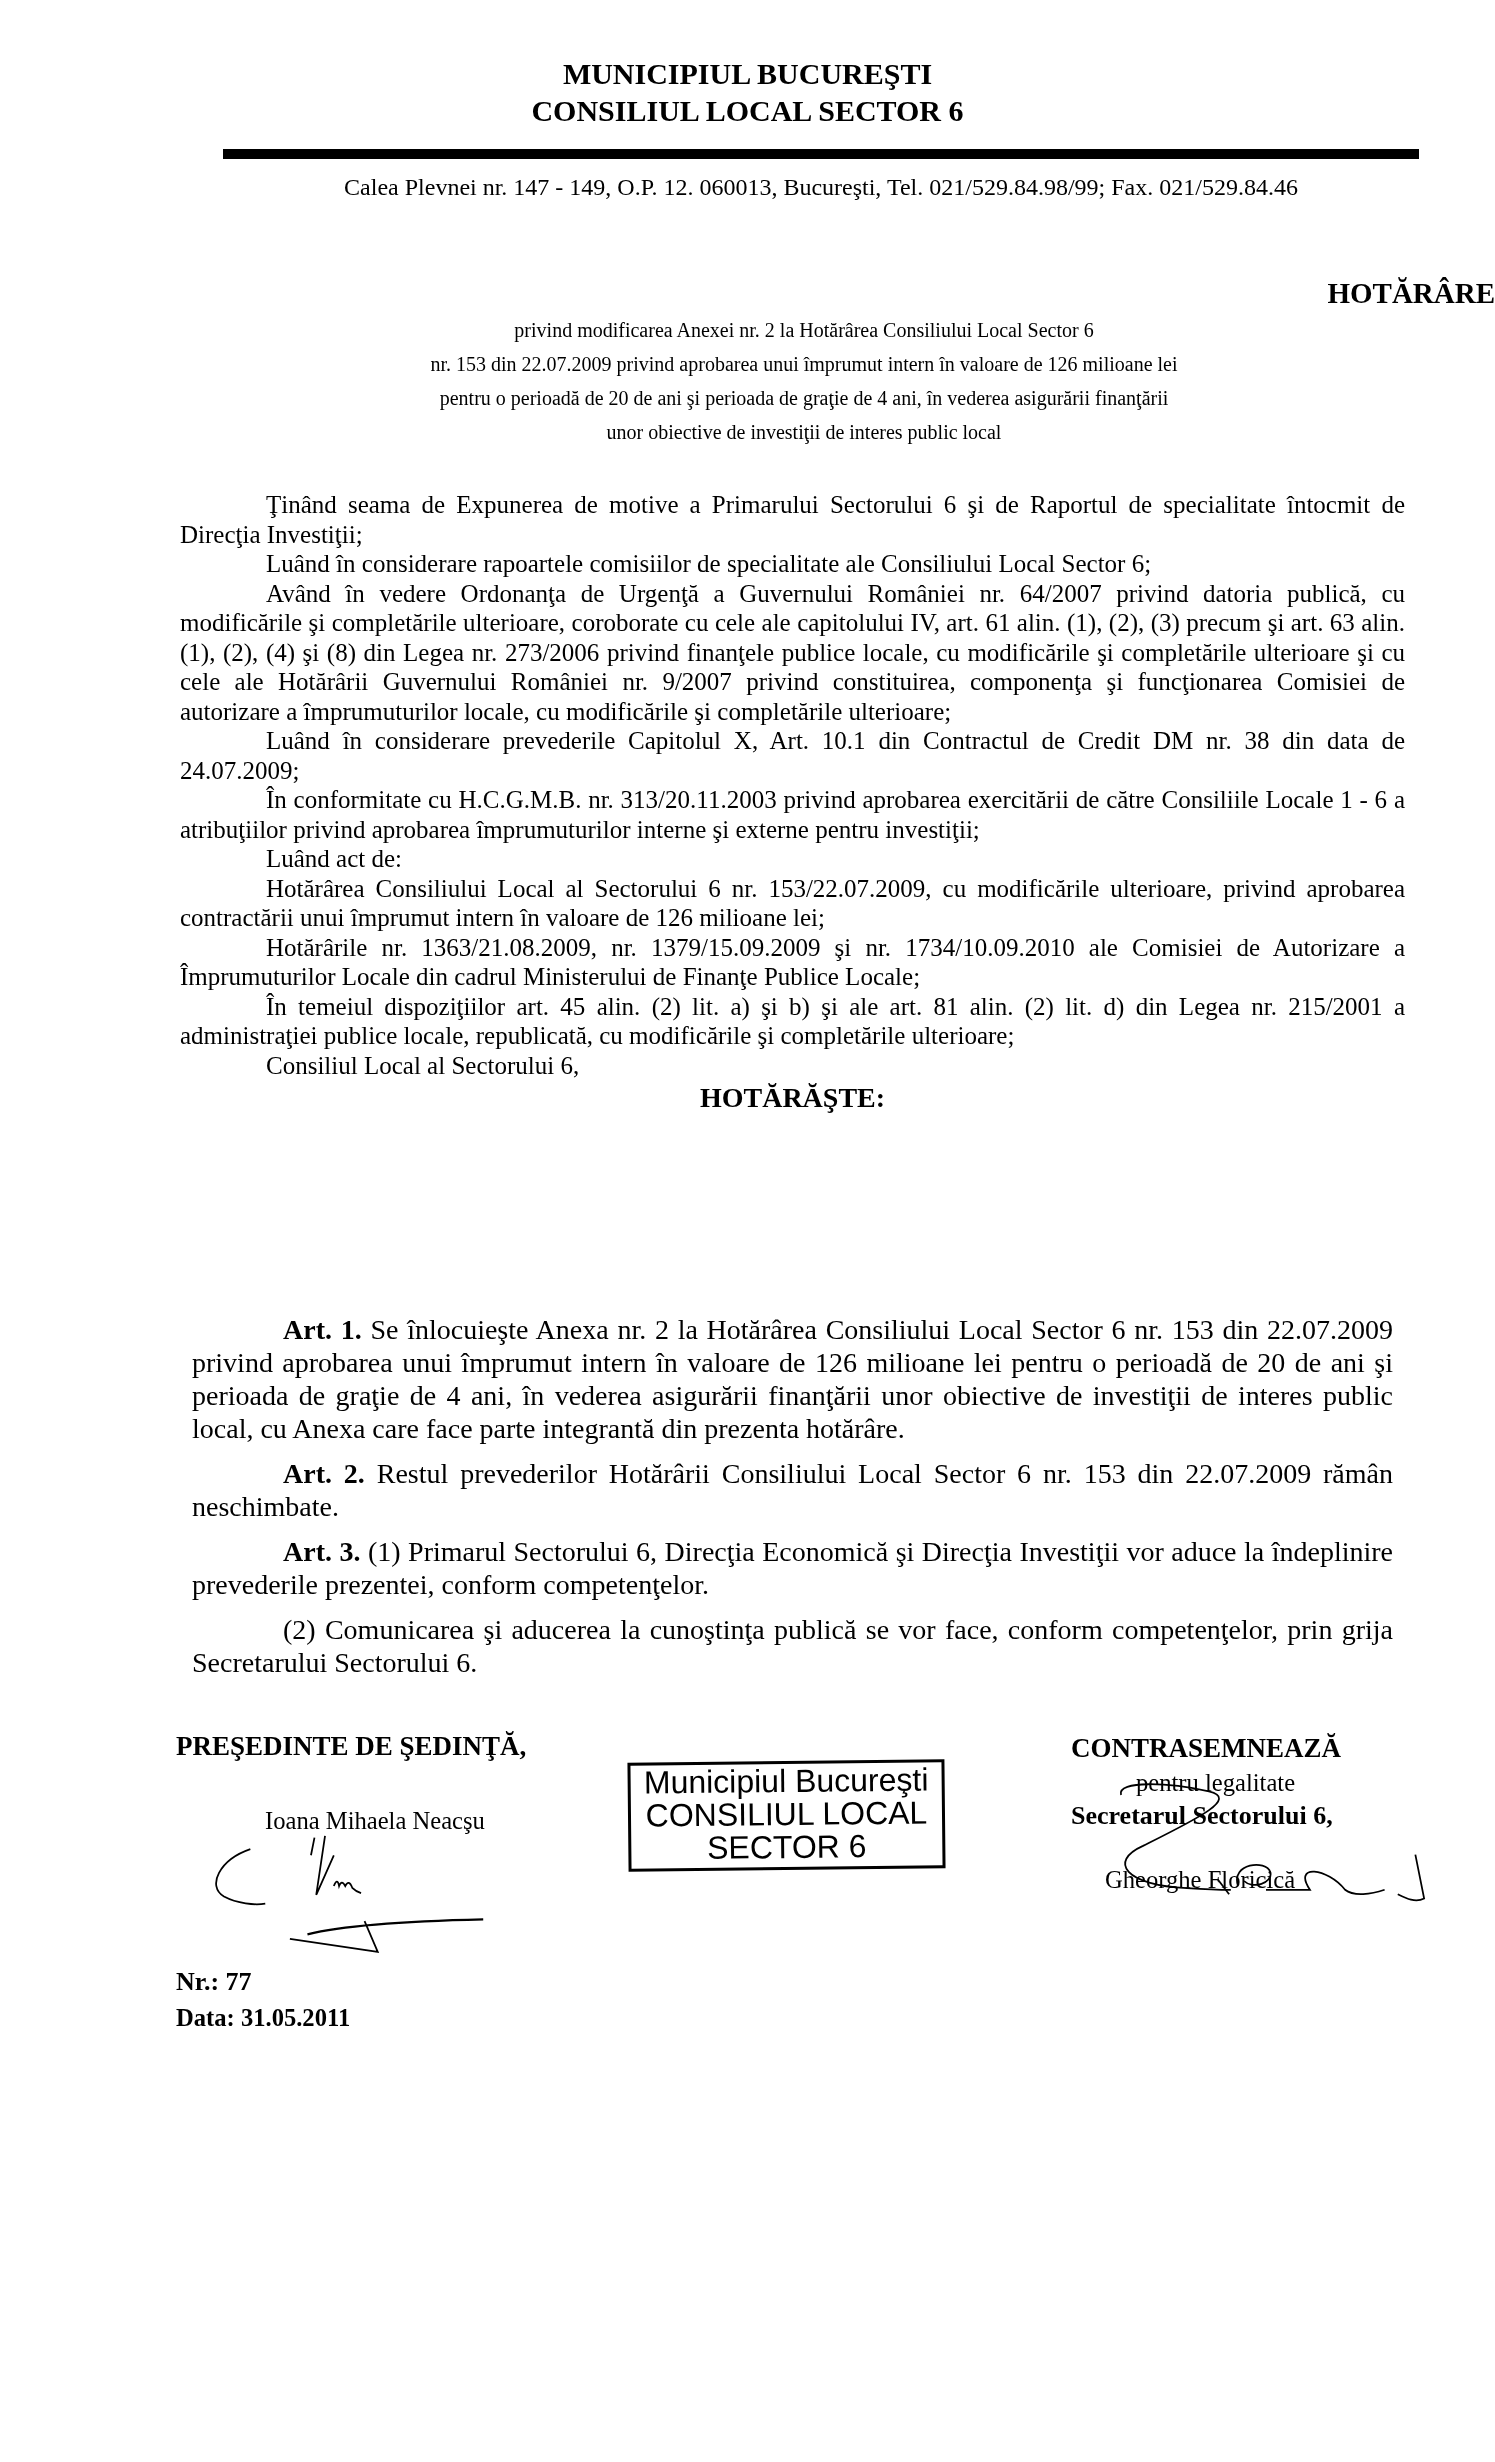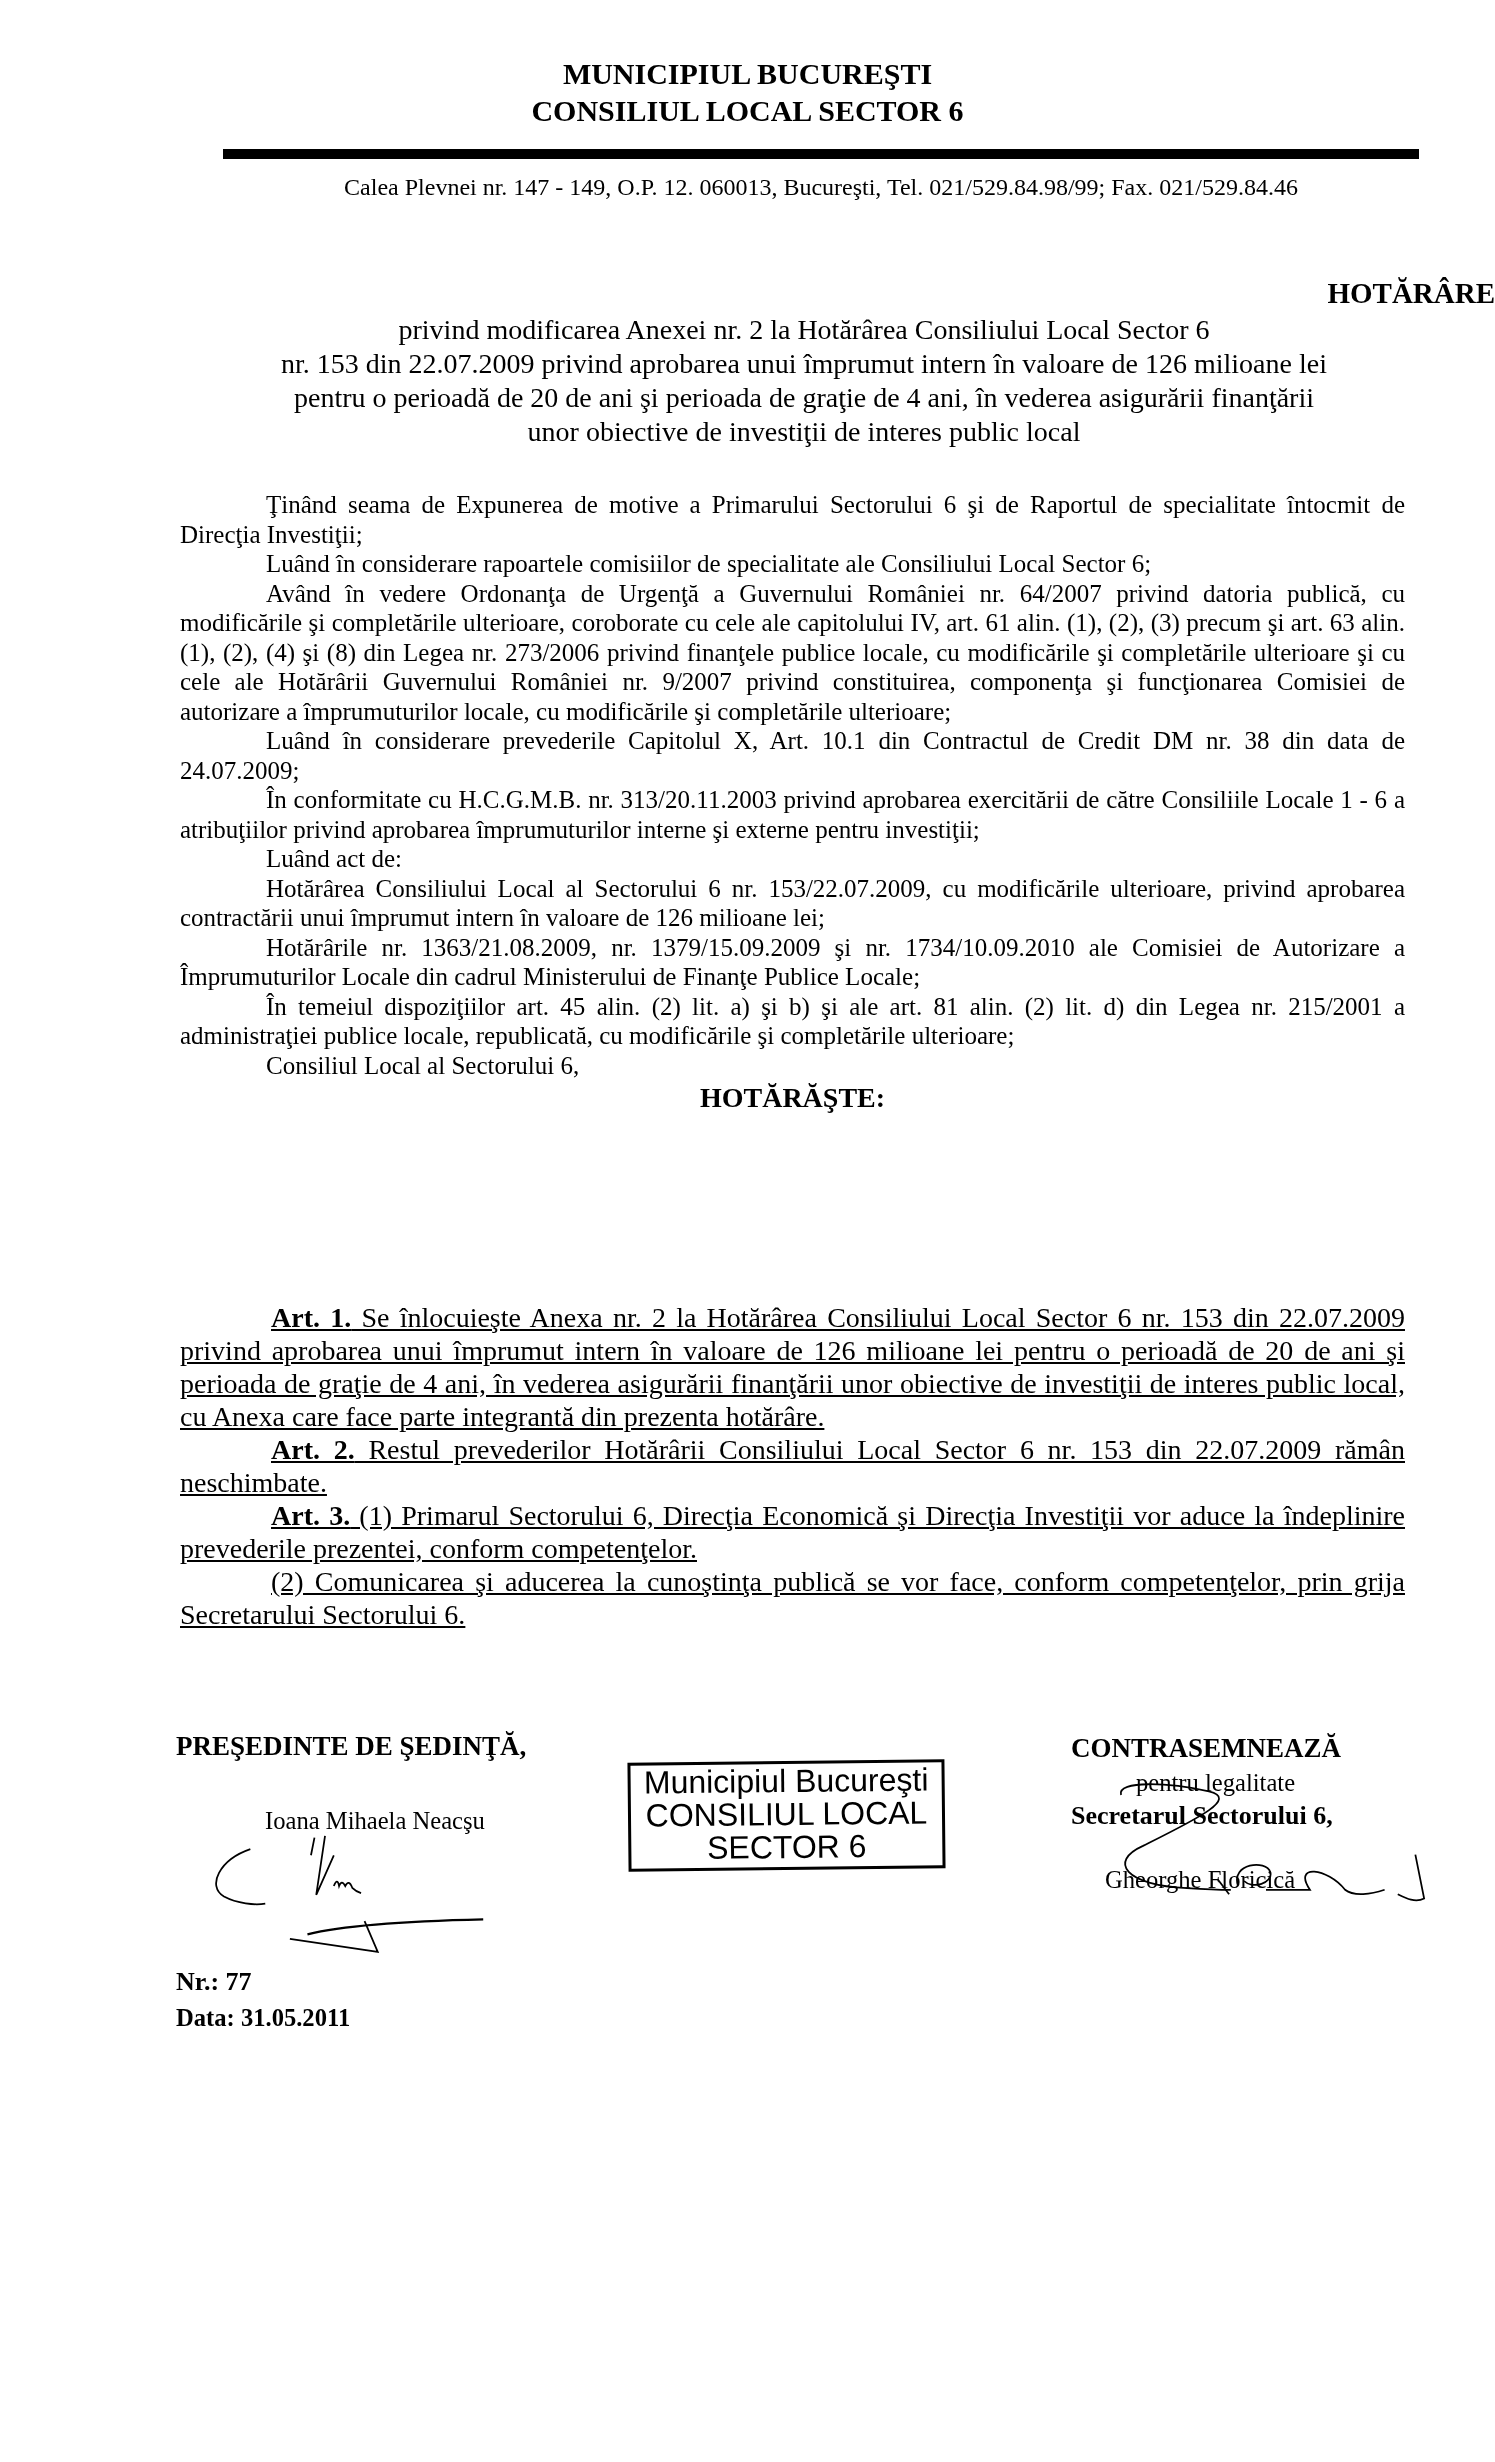--- a/index.html
+++ b/index.html
@@ -11,36 +11,36 @@
 
   
   .hdr { position: absolute; left: 0; width: 1495px; text-align: center; font-weight: bold; font-size: 30px; line-height: 35px; }
   .hdr1 { top: 48px; }
   .hdr2 { top: 85px; }
   .rule { position: absolute; left: 223px; top: 141px; width: 1196px; height: 9.7px; background: #000; }
   .addr { position: absolute; left: 223px; top: 165px; width: 1196px; text-align: center; font-size: 24px; line-height: 28px; }
 
   
   .title { position: absolute; left: 0; top: 268px; width: 1495px; text-align: right; font-weight: bold; font-size: 29px; line-height: 35px; }
-  .subtitle { position: absolute; left: 193px; top: 305px; width: 1222px; text-align: center; font-size: 28px; line-height: 34px; }
+  .subtitle { position: absolute; left: 193px; top: 305px; width: 1222px; text-align: center; font-size: 20px; line-height: 34px; }
   .subtitle div { white-space: nowrap; }
 
   
   .body {
     position: absolute; left: 180px; top: 482px; width: 1225px;
     font-size: 25px; line-height: 29.5px; text-align: justify;
   }
   .body p { margin: 0; text-indent: 86px; }
   .decide { text-align: center; font-weight: bold; font-size: 28px; line-height: 35px; margin: 0 0 0 0; text-indent: 0 !important; }
 
   .arts {
     position: absolute; left: 180px; top: 1293px; width: 1225px;
     font-size: 28px; line-height: 33px; text-align: justify;
   }
-  .arts p { margin: 0; text-indent: 91px; text-decoration: underline; }
+  .arts p { margin: 12px; text-indent: 91px; }
   .arts b { font-weight: bold; }
 
   
   .sig-left-title { position: absolute; left: 176px; top: 1722px; font-weight: bold; font-size: 27px; line-height: 32px; }
   .sig-left-name { position: absolute; left: 230px; top: 1798px; font-size: 24.6px; line-height: 30px; margin-left: 35px; }
   .nr { position: absolute; left: 176px; top: 1959px; font-weight: bold; font-size: 26px; line-height: 30px; }
   .date { position: absolute; left: 176px; top: 1995px; font-weight: bold; font-size: 24.6px; line-height: 30px; }
 
   .stamp {
     position: absolute; left: 628px; top: 1753px; width: 317px; height: 109px;

